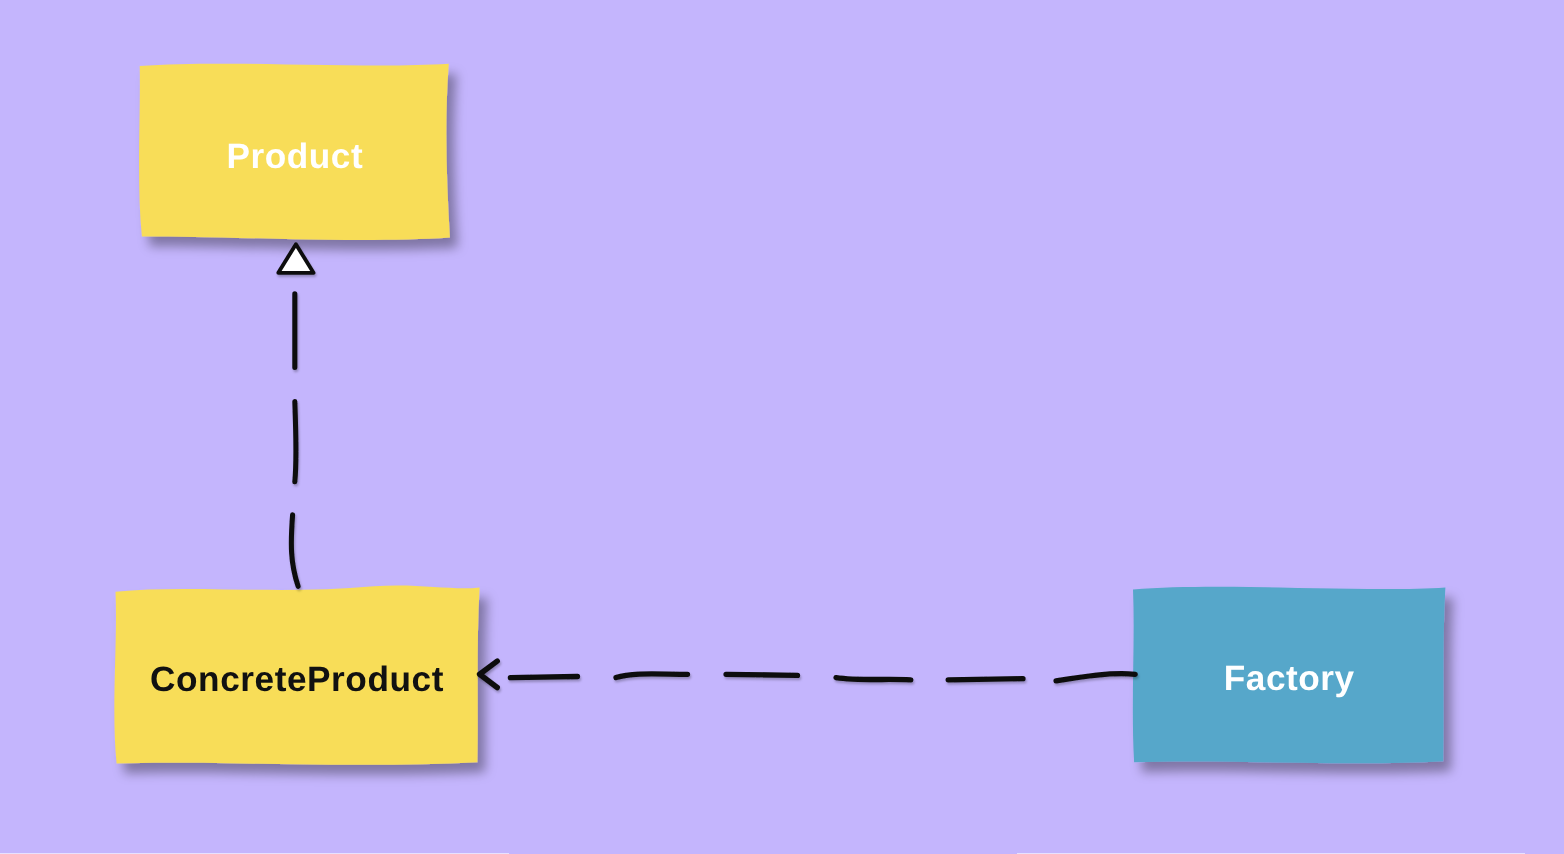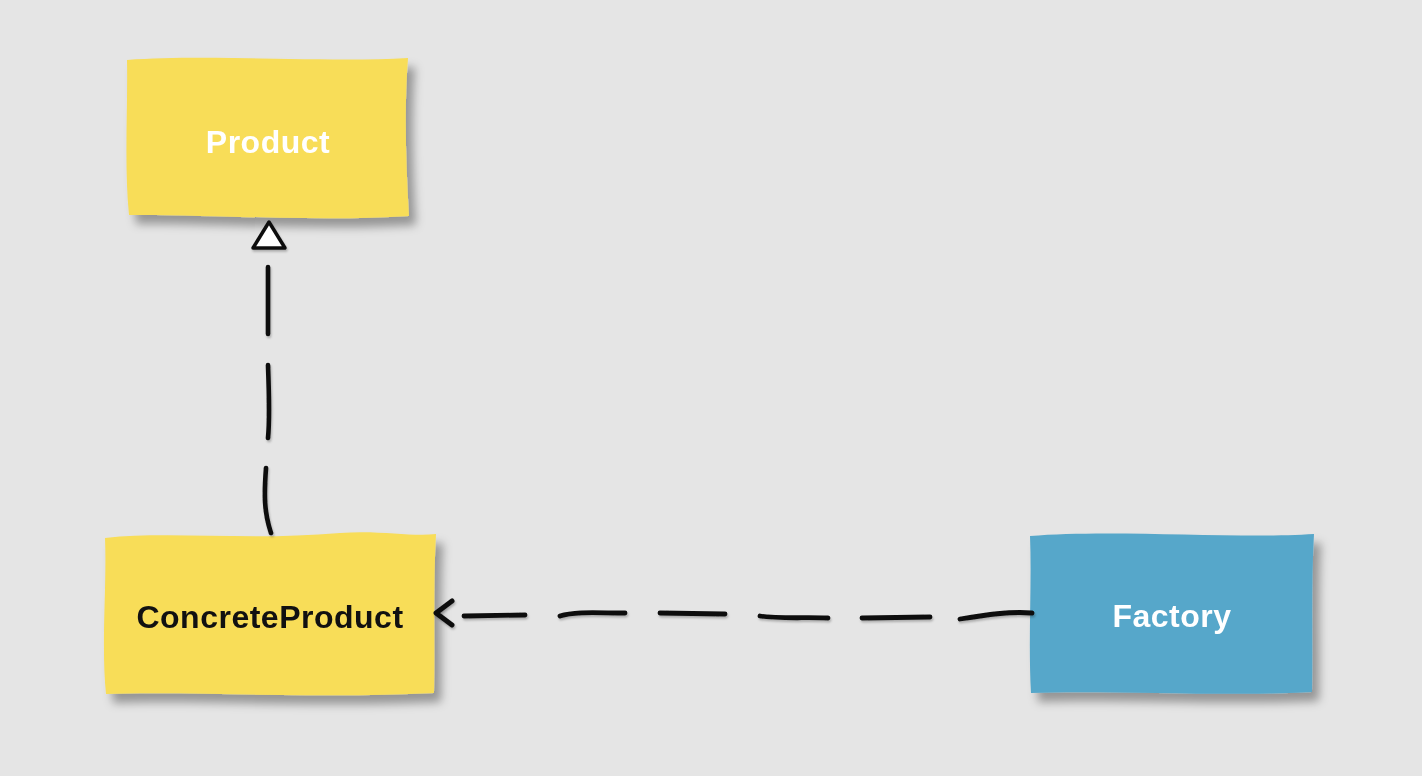--- a/index.html
+++ b/index.html
@@ -8,21 +8,21 @@
     background: #ffffff;
     width: 1422px;
     height: 776px;
     overflow: hidden;
     font-family: "Liberation Sans", sans-serif;
   }
   .stage {
     position: relative;
     width: 1422px;
     height: 776px;
-    background: #e5e5e5;
+    background: #c4b5fd;
   }
   svg.diagram {
     position: absolute;
     left: 0;
     top: 0;
     display: block;
   }
   .node-label {
     font-family: "Liberation Sans", sans-serif;
     font-weight: bold;

